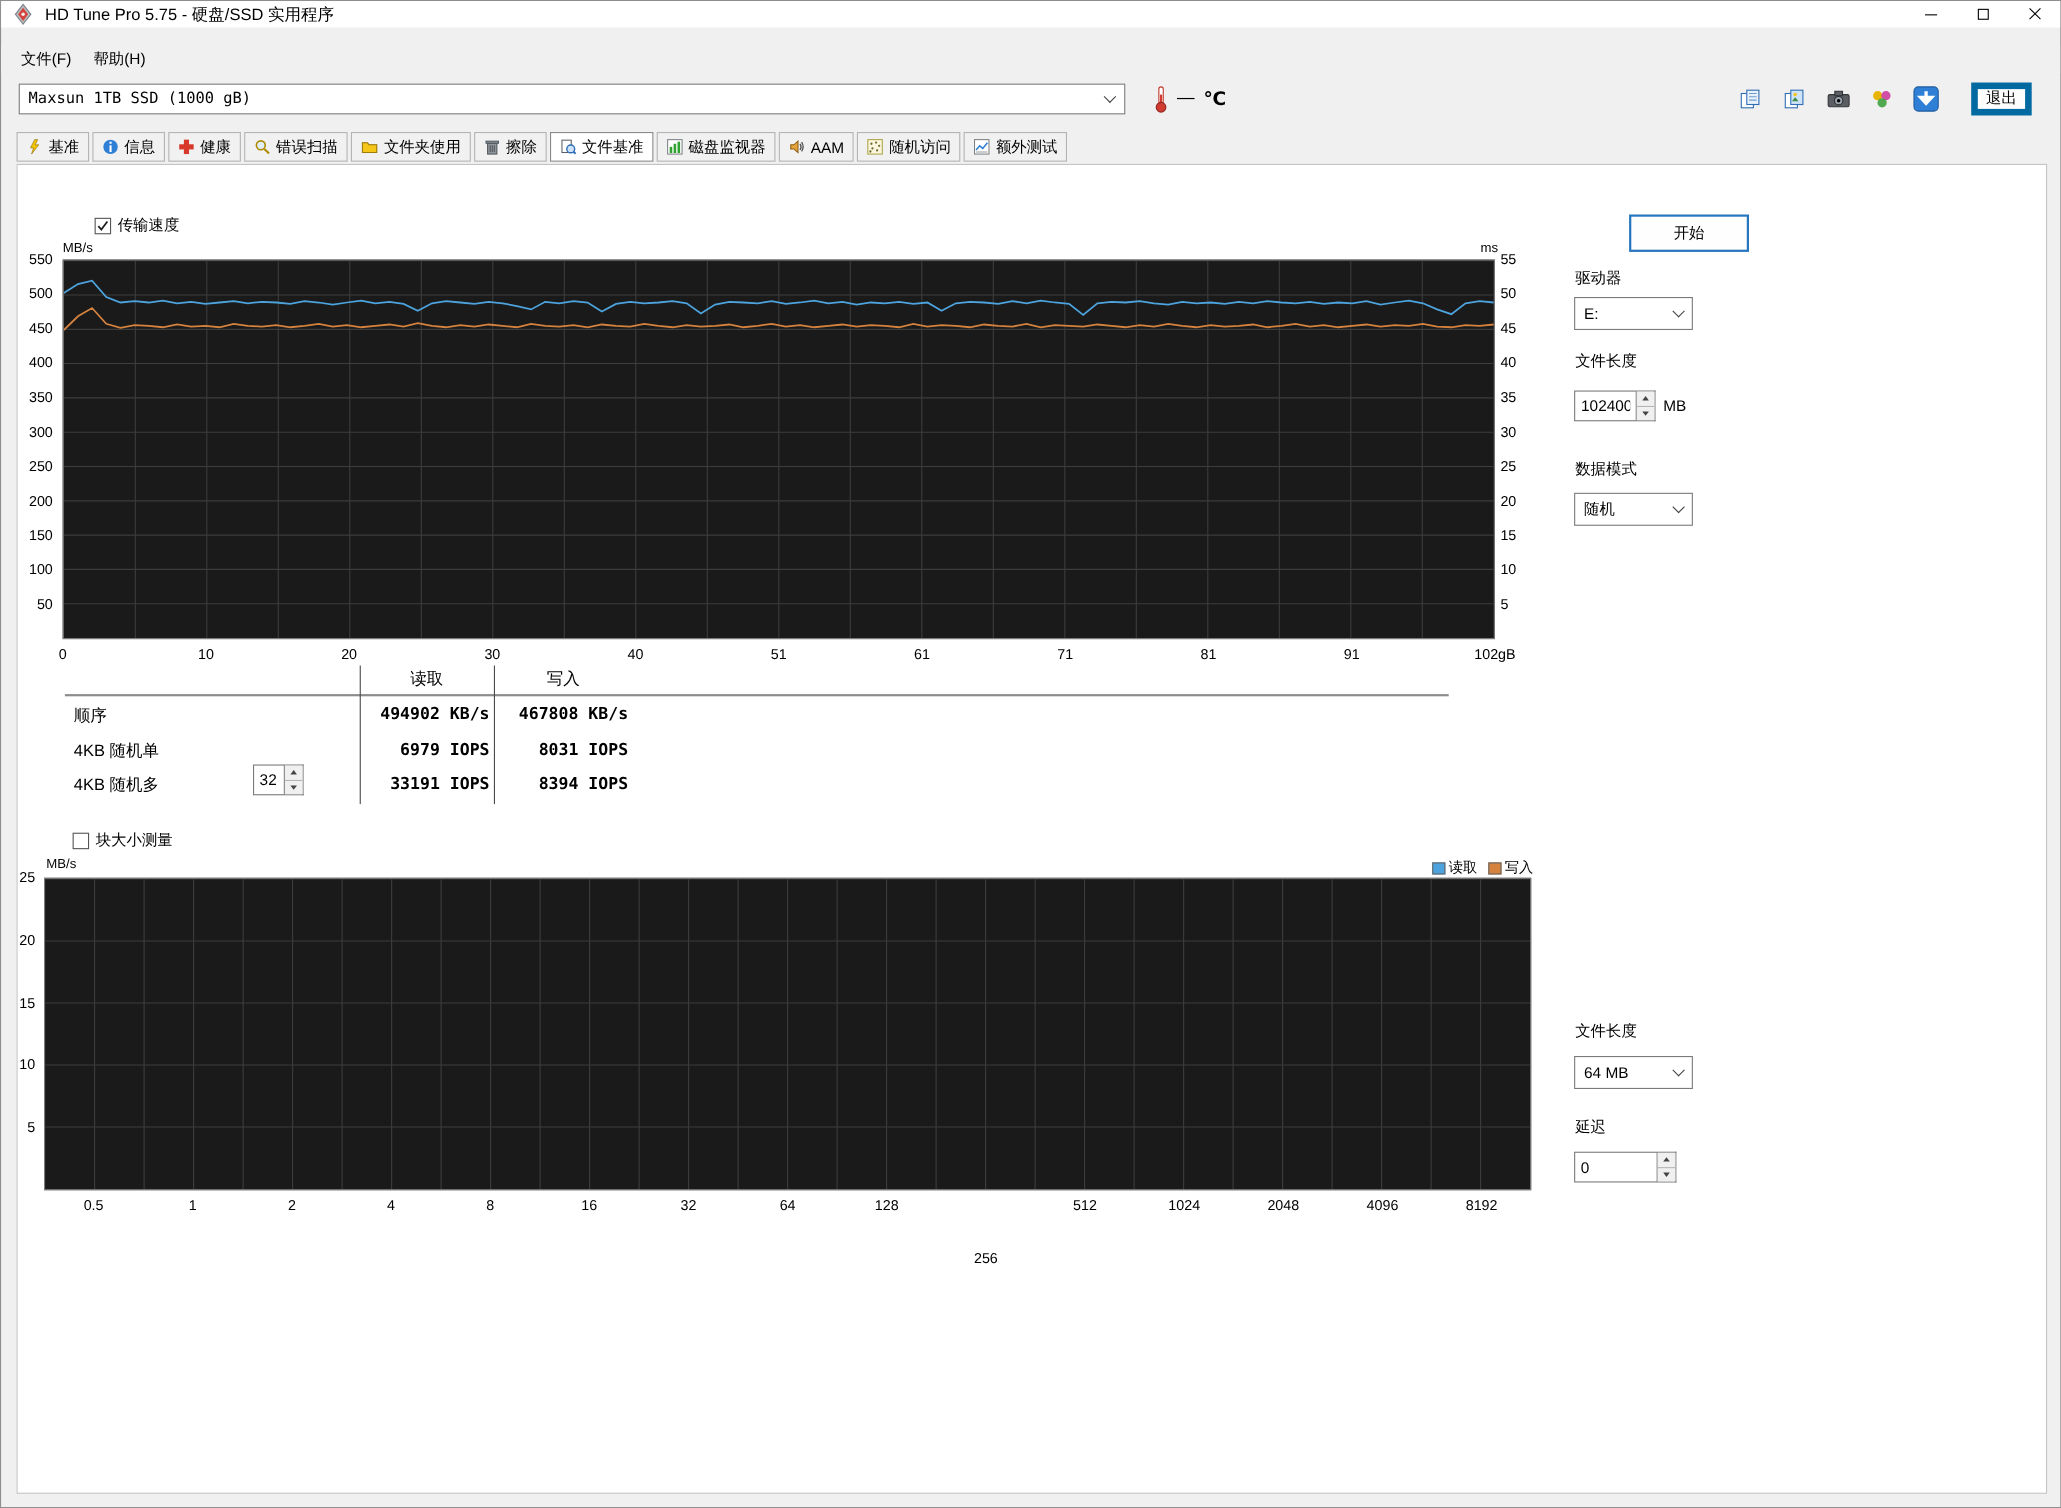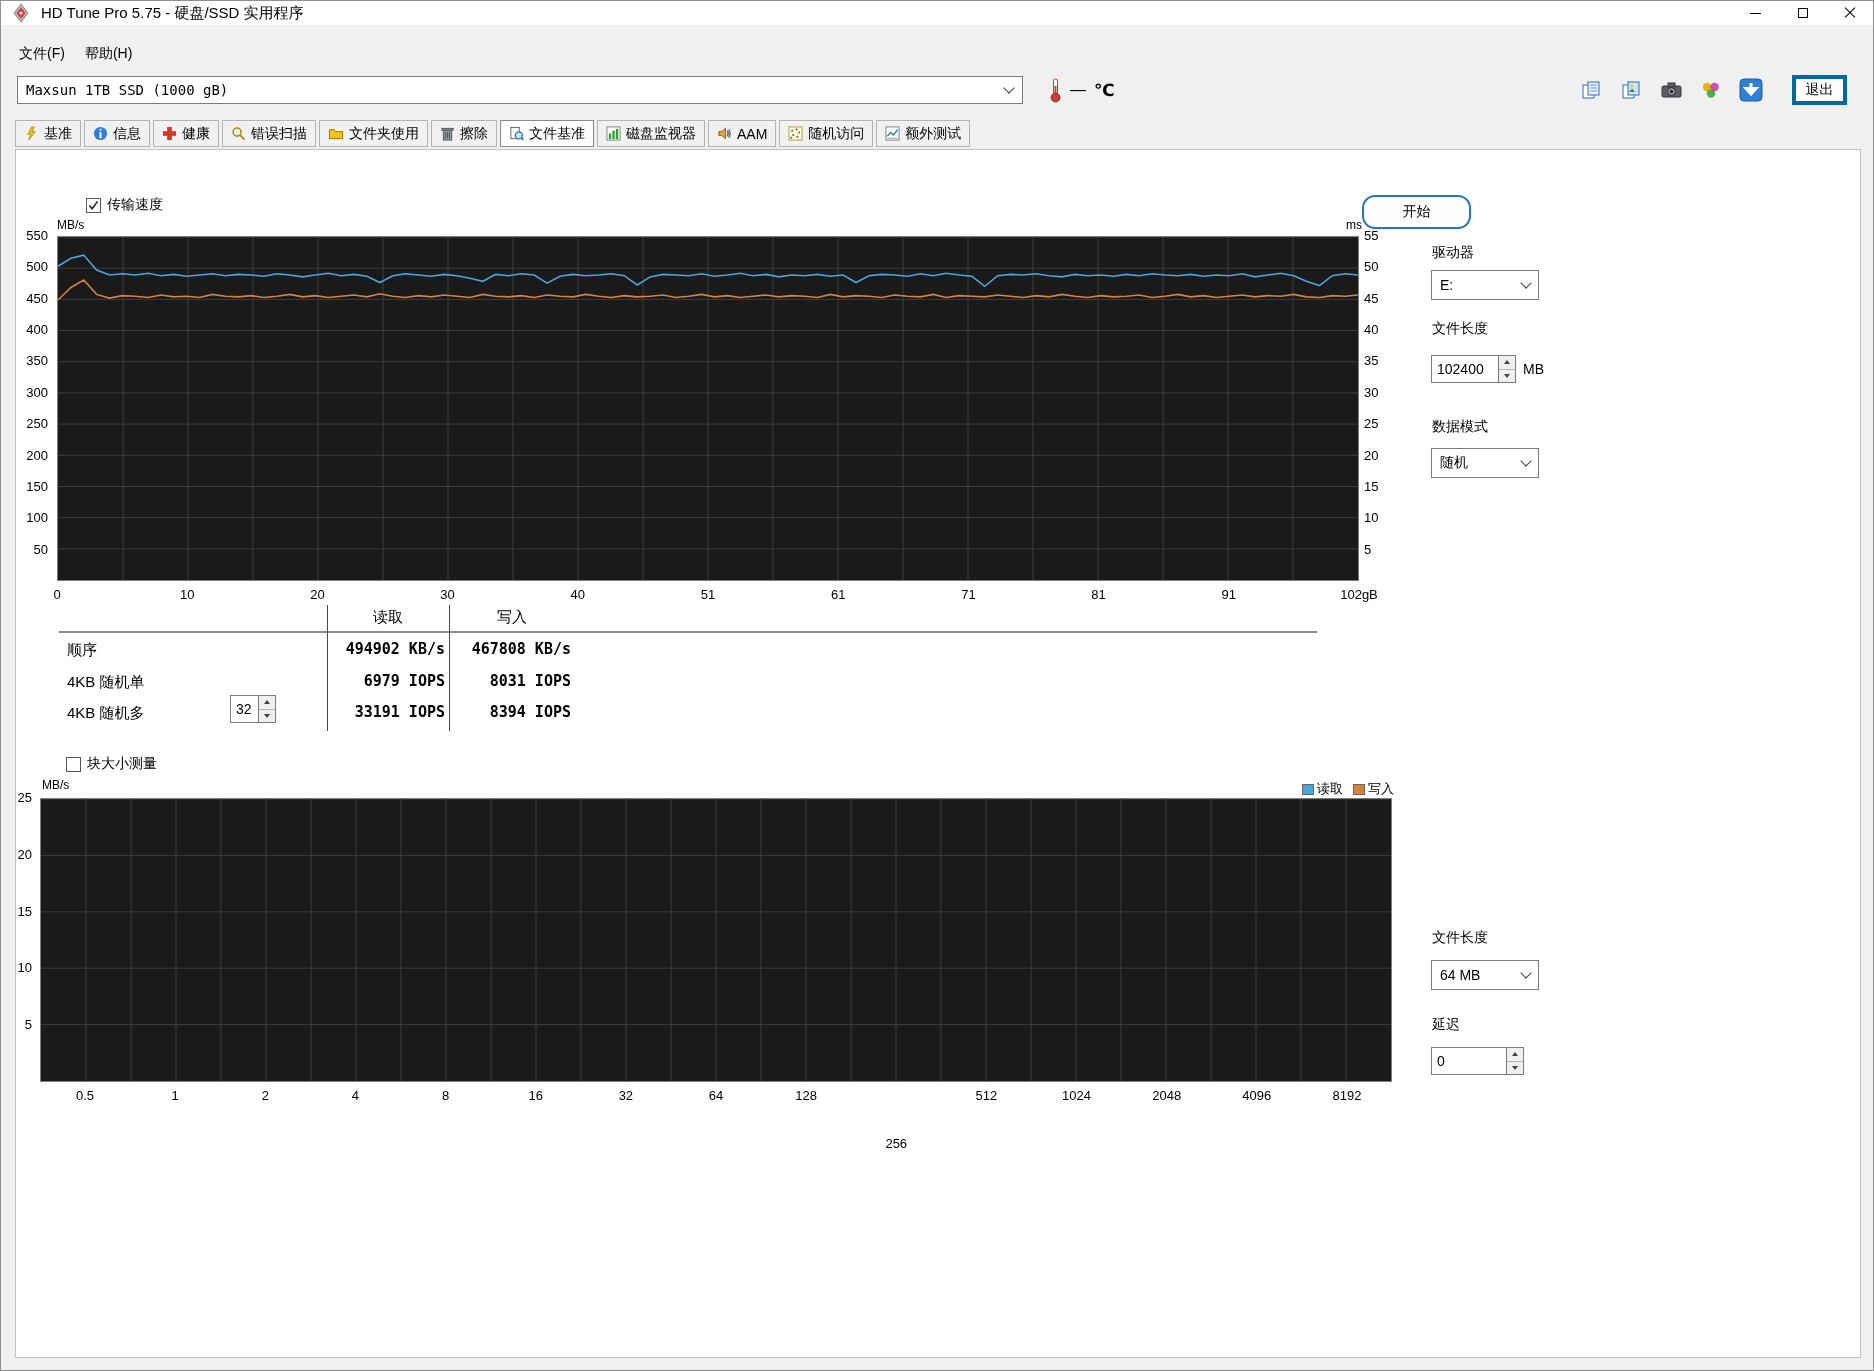--- a/index.html
+++ b/index.html
@@ -24,21 +24,21 @@
   .menu-item { padding:2px 8px; }
 
   
   .toolbar { position:absolute; left:0; top:66px; width:100%; height:46px; display:flex; align-items:center; padding:0 26px 0 16px; }
   .combo { width:1006px; height:28px; background:#fff; border:1px solid #7a7a7a; display:flex; align-items:center; justify-content:space-between; padding:0 9px 0 8px; font-family:"DejaVu Sans Mono","Liberation Mono",monospace; font-size:14px; }
   .chev { width:8px; height:8px; border-right:1.6px solid #404040; border-bottom:1.6px solid #404040; transform:rotate(45deg); margin-top:-4px; }
   .temp { display:flex; align-items:center; gap:8px; margin-left:26px; font-size:16px; }
   .temp-unit { font-weight:bold; font-size:17px; }
   .tool-icons { margin-left:auto; display:flex; gap:6px; }
   .ibtn { width:34px; height:30px; display:flex; align-items:center; justify-content:center; border:1px solid transparent; background:transparent; }
-  .exit-btn { margin-left:24px; width:55px; height:30px; background:#fdfdfd; border:4px solid #0369a1; font-size:14px; font-family:Liberation Sans, sans-serif; }
+  .exit-btn { margin-left:24px; width:55px; height:30px; background:#fdfdfd; border:6px solid #0369a1; font-size:14px; font-family:Liberation Sans, sans-serif; }
 
   
   .tabbar { position:absolute; left:14px; top:119px; display:flex; gap:3px; }
   .tab { display:flex; align-items:center; gap:5px; height:27px; padding:0 8px; font-size:14px; background:#f1f1f1; border:1px solid #b4b4b4; white-space:nowrap; }
   .tab.active { background:#ffffff; border-color:#8a8a8a; }
   .tab svg { display:block; }
 
   
   .panel { position:absolute; left:14px; top:148px; width:1846px; height:1209px; background:#ffffff; border:1px solid #c3c3c3; }
   .abs { position:absolute; }
@@ -448,31 +448,31 @@
         <div class="tick" style="left: 50%;">64</div>
         <div class="tick" style="left: 56.6667%;">128</div>
         <div class="tick" style="left: 63.3333%; margin-top: 48px;">256</div>
         <div class="tick" style="left: 70%;">512</div>
         <div class="tick" style="left: 76.6667%;">1024</div>
         <div class="tick" style="left: 83.3333%;">2048</div>
         <div class="tick" style="left: 90%;">4096</div>
         <div class="tick" style="left: 96.6667%;">8192</div>
       </div>
 
-    <button class="start-btn abs" style="left:1346px; top:45px;border-radius:13px;">开始</button>
+    <button class="start-btn abs" style="left:1465px; top:45px;">开始</button>
 
     <div class="slabel abs" style="left:1416px; top:94px;">驱动器</div>
     <div class="sel abs" style="left:1415px; top:120px;">
       <span>E:</span>
       <span class="chev"></span>
     </div>
 
     <div class="slabel abs" style="left:1416px; top:170px;">文件长度</div>
     <div class="numrow abs" style="left:1415px; top:205px;">
-      <input class="numinput" style="width: 68px;" value="102400">
+      <input class="numinput" style="width: 57px;" value="102400">
       <span class="spin">
         <div>
             <span class="tri-up"></span>
           </div>
         <div>
             <span class="tri-down"></span>
           </div>
       </span>
       <span class="unit">MB</span>
     </div>

